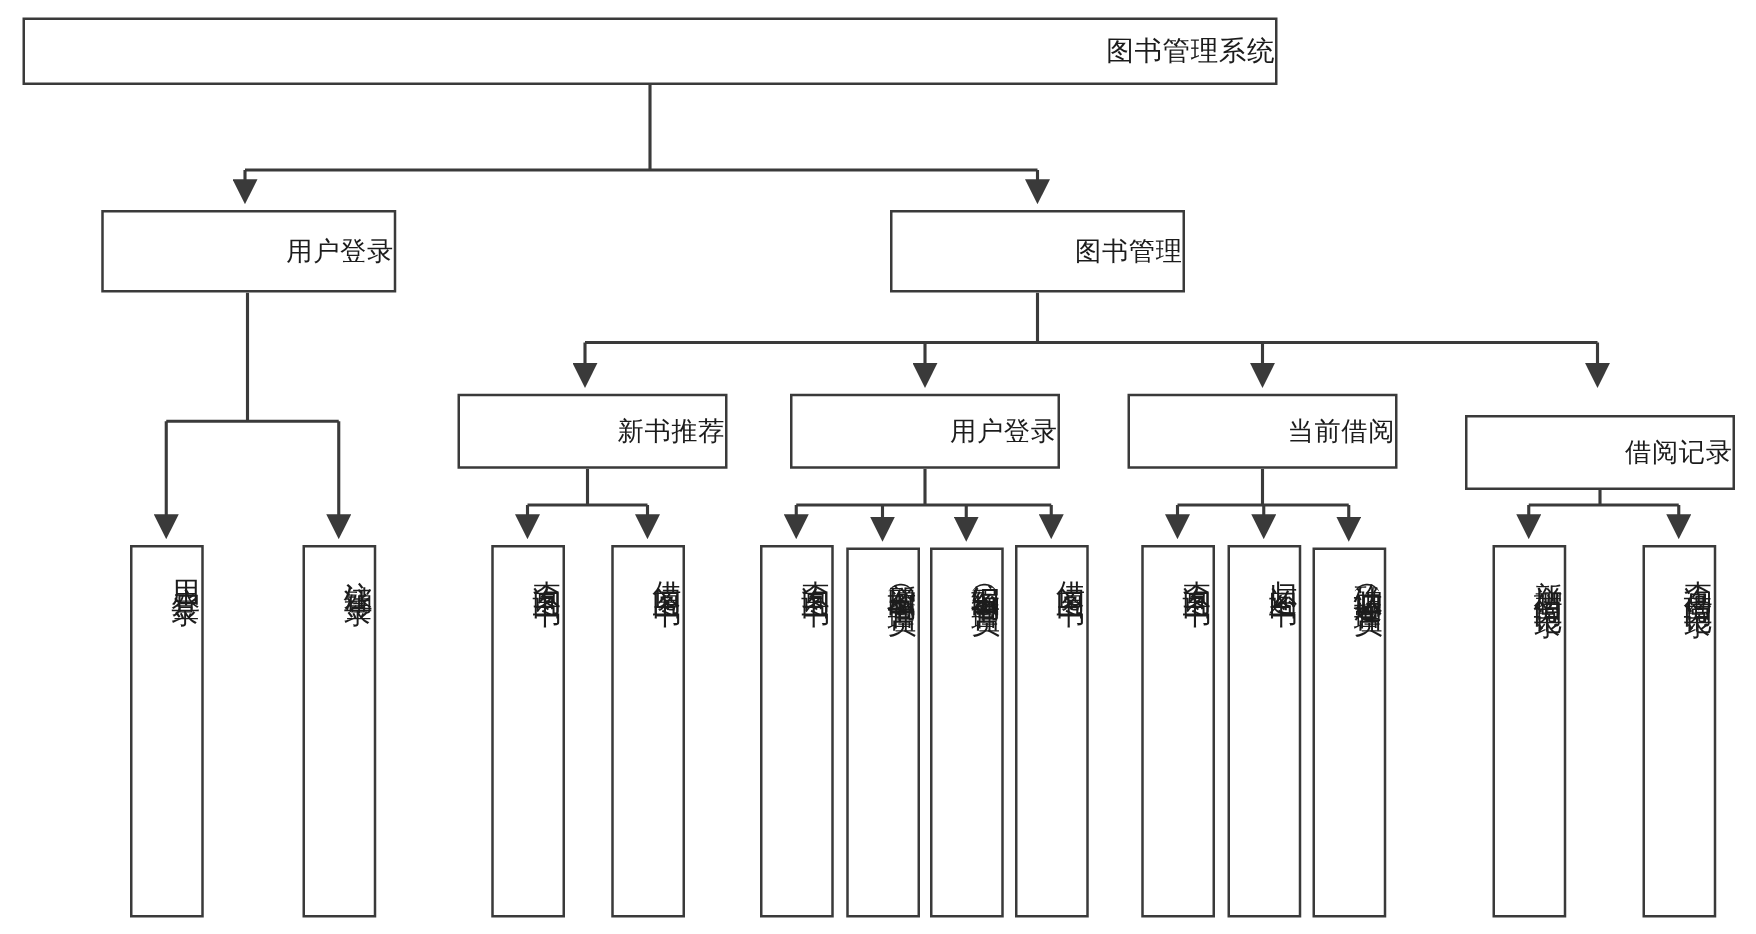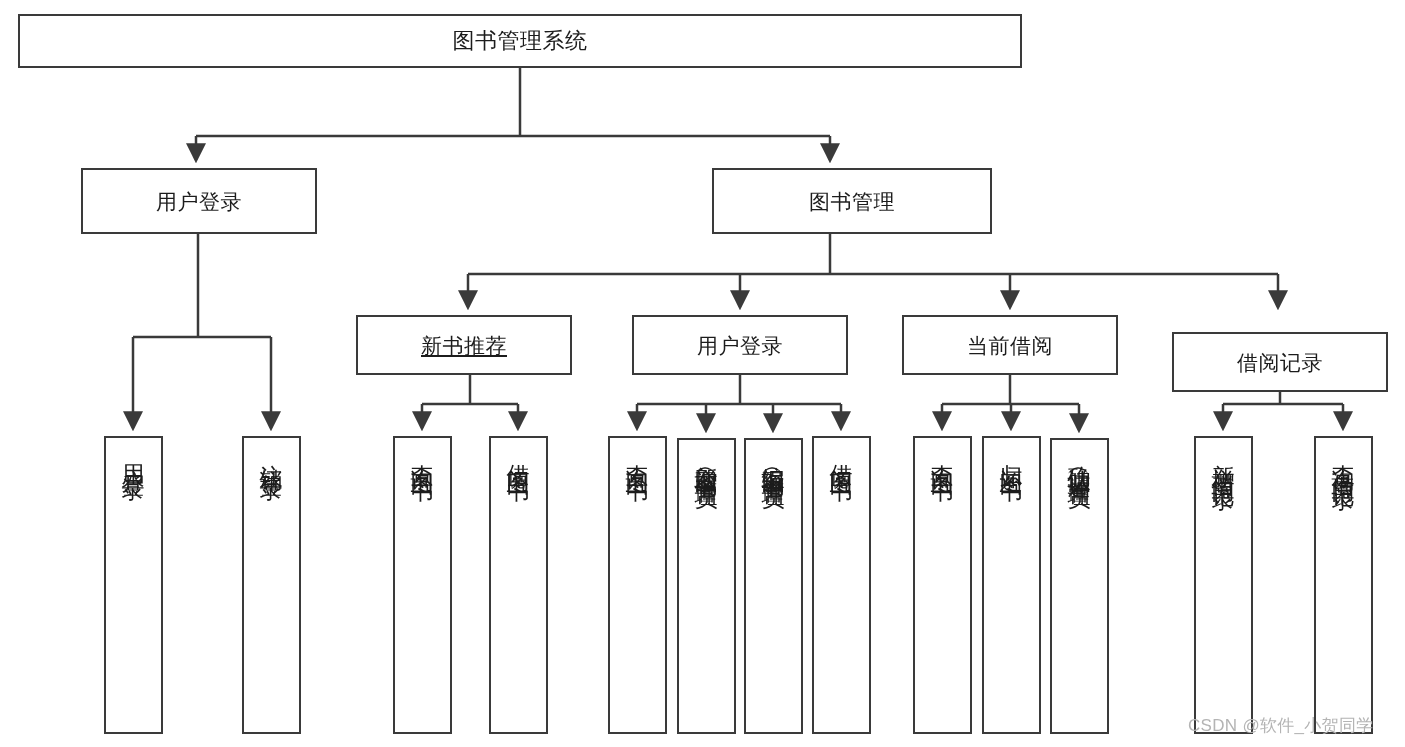--- a/index.html
+++ b/index.html
@@ -25,21 +25,21 @@
     height: 747px;
     pointer-events: none;
   }
   .node {
     position: absolute;
     box-sizing: border-box;
     border: 2px solid #3a3a3a;
     background: #ffffff;
     display: flex;
     align-items: center;
-    justify-content: center;
+    justify-content: flex-end;
     color: #1c1c1c;
   }
   .node .label {
     display: block;
     text-align: center;
     line-height: 1.0;
   }
   
   .node.horiz .label {
     font-size: 21px;
@@ -127,25 +127,25 @@
     </g>
   </svg>
 
   <div class="node horiz" id="node-root" style="left:18px; top:14px; width:1004px; height:54px;">
     <span class="label">图书管理系统</span>
   </div>
 
   <div class="node horiz" style="left:81px; top:168px; width:236px; height:66px;">
     <span class="label">用户登录</span>
   </div>
-  <div class="node horiz" style="left:712px; top:168px; width:280px; height:66px;">
+  <div class="node horiz" style="left:712px; top:168px; width:236px; height:66px;">
     <span class="label">图书管理</span>
   </div>
 
-  <div class="node horiz" style="left:356px; top:315px; width:216px; height:60px;text-decoration:underline;">
+  <div class="node horiz" style="left:366px; top:315px; width:216px; height:60px;">
     <span class="label">新书推荐</span>
   </div>
   <div class="node horiz" style="left:632px; top:315px; width:216px; height:60px;">
     <span class="label">用户登录</span>
   </div>
   <div class="node horiz" style="left:902px; top:315px; width:216px; height:60px;">
     <span class="label">当前借阅</span>
   </div>
   <div class="node horiz" style="left:1172px; top:332px; width:216px; height:60px;">
     <span class="label">借阅记录</span>
@@ -188,15 +188,14 @@
     <span class="label">确认归还（管理员）</span>
   </div>
 
   <div class="node vert" style="left:1194px; top:436px; width:59px; height:298px;">
     <span class="label">新增借阅记录</span>
   </div>
   <div class="node vert" style="left:1314px; top:436px; width:59px; height:298px;">
     <span class="label">查询借阅记录</span>
   </div>
 
-  <div id="watermark">CSDN @软件_小贺同学</div>
 
 </div>
 
 </body></html>

